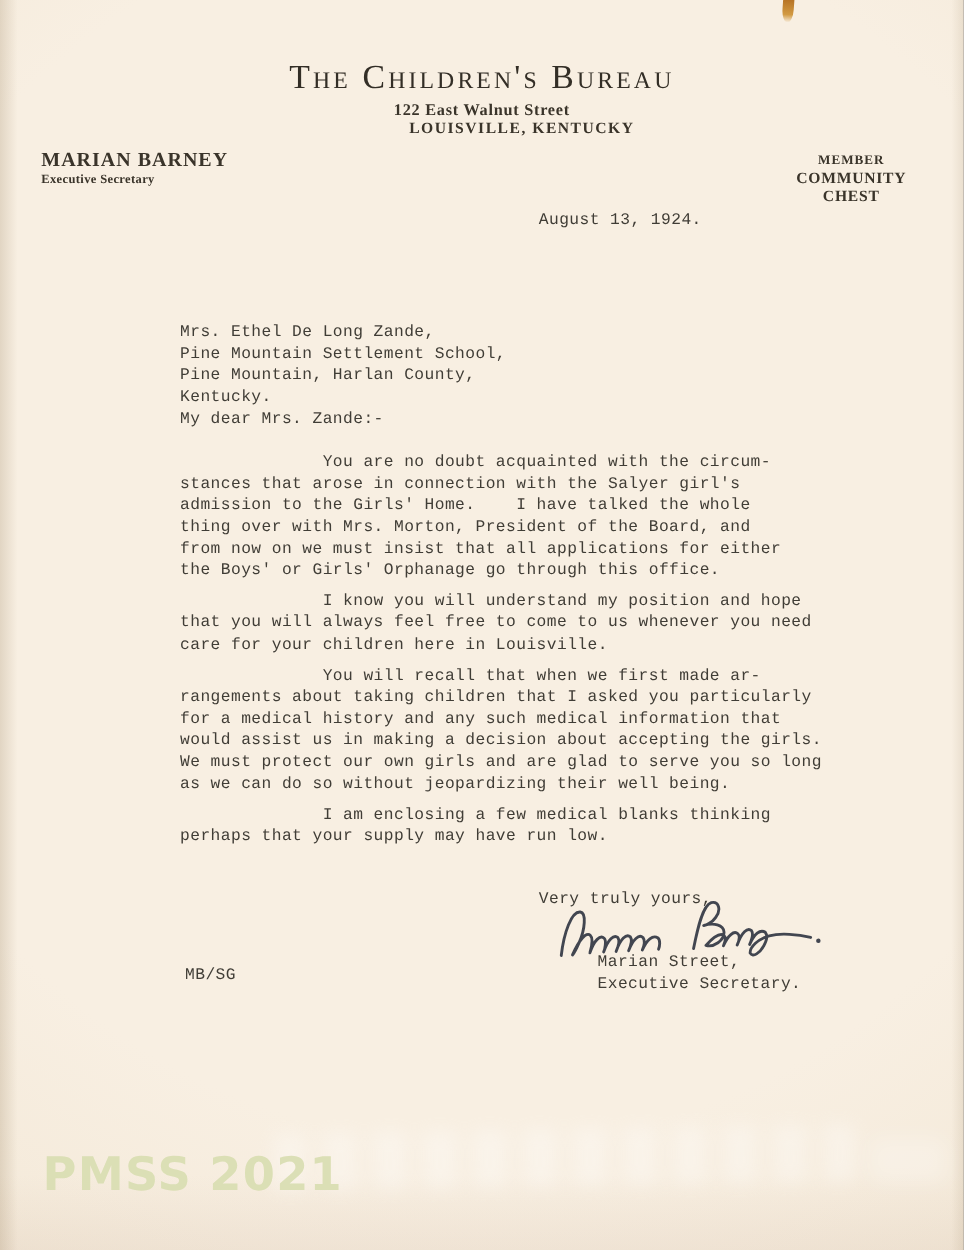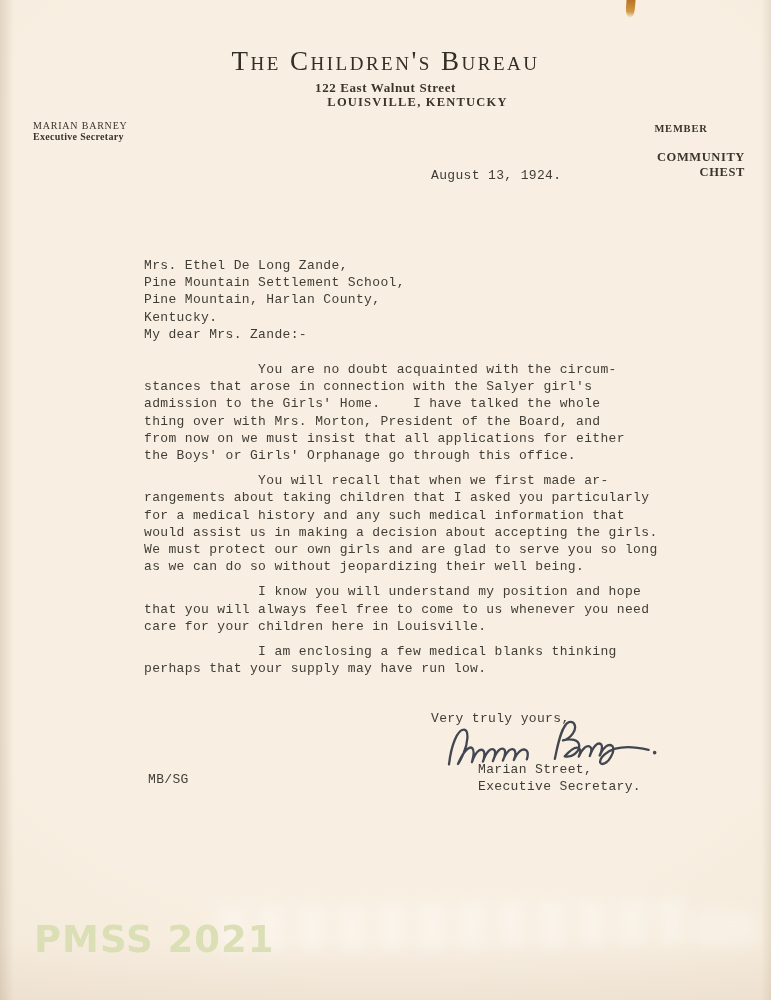--- a/index.html
+++ b/index.html
@@ -28,25 +28,25 @@
     position: absolute; top: 80px; left: 0; width: 100%;
     text-align: center; font-size: 13px; letter-spacing: 0.6px;
     font-weight: 600; color: #3a342a;
   }
   .lh-city {
     position: absolute; top: 95px; left: 0; width: 100%;
     text-align: center; font-size: 12.5px; letter-spacing: 1.2px;
     font-weight: 600; color: #3a342a; padding-left: 32px;
   }
   .lh-left { position: absolute; top: 120px; left: 33px; color: #3a342a; }
-  .lh-left .name { font-size: 10px; letter-spacing: 0.8px; font-weight: 400; }
+  .lh-left .name { font-size: 16px; letter-spacing: 0.8px; font-weight: 700; }
   .lh-left .title { font-size: 10px; letter-spacing: 0.3px; font-weight: 600; margin-top: 0px; }
   .lh-right { position: absolute; top: 123px; left: 617px; width: 128px; text-align: center; color: #3a342a; }
   .lh-right .member { font-size: 10.5px; letter-spacing: 0.8px; font-weight: 600; font-family: Liberation Serif, serif; }
-  .lh-right .chest { font-size: 12.5px; letter-spacing: 0.6px; font-weight: 600; margin-top: 16px; text-align: right; }
+  .lh-right .chest { font-size: 12.5px; letter-spacing: 0.6px; font-weight: 600; margin-top: 1px; }
   
   .tw {
     font-family: "Liberation Mono", "DejaVu Sans Mono", monospace;
     font-size: 13px; line-height: 17.2px; letter-spacing: 0.35px;
     color: #403d36; white-space: pre;
   }
   .date { position: absolute; top: 167px; left: 431px; }
   .body-col { position: absolute; top: 257px; left: 144px; width: 510px; }
   .body-col .salutation { }
   .body-col p { margin: 0; }
@@ -115,29 +115,29 @@
 Pine Mountain Settlement School,
 Pine Mountain, Harlan County,
 Kentucky.</div>
     <p class="tw salutation">My dear Mrs. Zande:-</p>
     <p class="tw para">              You are no doubt acquainted with the circum-
 stances that arose in connection with the Salyer girl's
 admission to the Girls' Home.    I have talked the whole
 thing over with Mrs. Morton, President of the Board, and
 from now on we must insist that all applications for either
 the Boys' or Girls' Orphanage go through this office.</p>
+    <p class="tw para">              I know you will understand my position and hope
+that you will always feel free to come to us whenever you need
+care for your children here in Louisville.</p>
     <p class="tw para">              You will recall that when we first made ar-
 rangements about taking children that I asked you particularly
 for a medical history and any such medical information that
 would assist us in making a decision about accepting the girls.
 We must protect our own girls and are glad to serve you so long
 as we can do so without jeopardizing their well being.</p>
-    <p class="tw para">              I know you will understand my position and hope
-that you will always feel free to come to us whenever you need
-care for your children here in Louisville.</p>
     <p class="tw para">              I am enclosing a few medical blanks thinking
 perhaps that your supply may have run low.</p>
   </div>
 
   <div class="tw closing">Very truly yours,</div>
 
   <svg class="sig" viewBox="0 0 258 60" aria-label="Marian Barney signature">
     <path d="M 6 46
              C 9 28 16 11 23 12 C 28 13 26 26 21 36 C 19 40 17 44 15 46
              C 21 34 27 28 30 31 C 33 34 30 42 29 45

